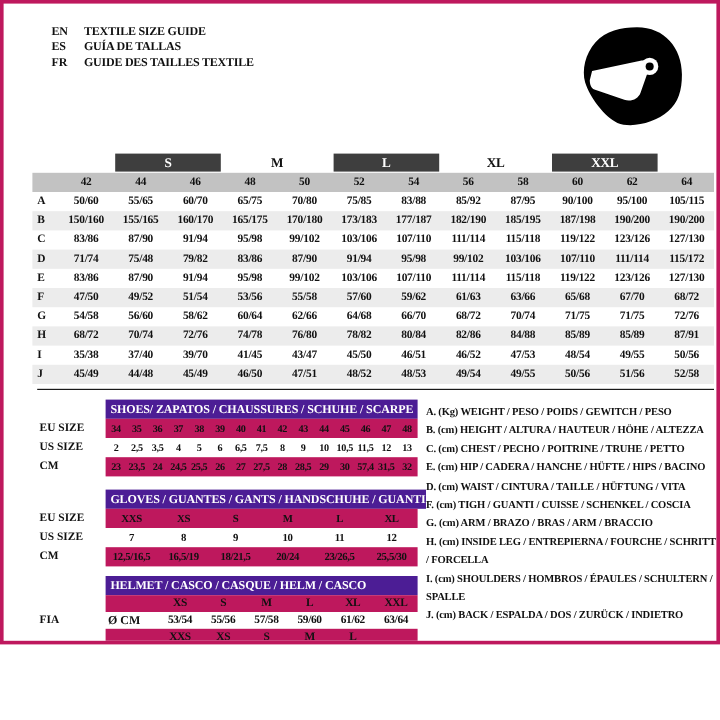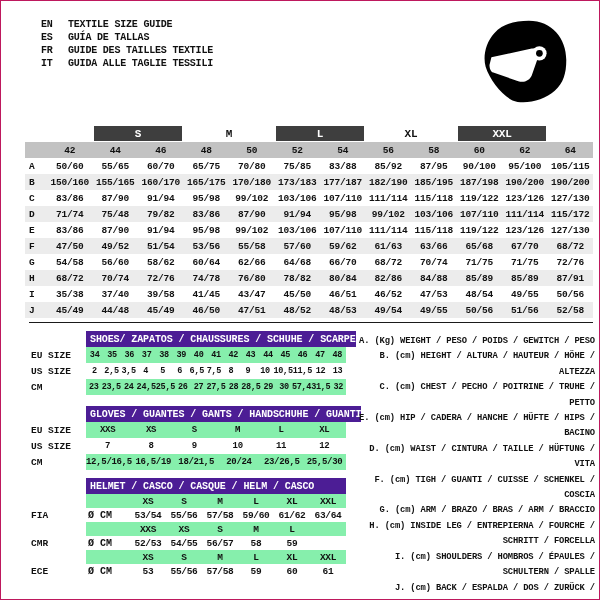--- a/index.html
+++ b/index.html
@@ -1,20 +1,20 @@
 <!DOCTYPE html>
 <html><head>
 <meta charset="utf-8">
 <style>
   * { box-sizing: border-box; margin: 0; padding: 0; }
   body { background: #fff; }
   .page {
-    position: relative; width: 600px; height: 600px;
-    background: #fff; border: 1px solid #be185d;
-    font-family: Liberation Mono, monospace; color: #111;
+    position: relative; width: 600px; height: 537px;
+    background: #fff; border: 3px solid #be185d;
+    font-family: Liberation Serif, serif; color: #111;
     overflow: hidden;
   }
   
   .lang { position: absolute; left: 40px; top: 17px; }
   .lang .line { display: flex; font-size: 10px; font-weight: bold; line-height: 13px; letter-spacing: -0.2px; }
   .lang .code { width: 27px; }
   .helmet-icon { position: absolute; left: 476px; top: 13px; width: 96px; height: 96px; }
   .helmet-icon svg { width: 100%; height: 100%; }
   
   .main-table { position: absolute; left: 24px; top: 124px; width: 568px; font-weight: bold; letter-spacing: -0.2px; }
@@ -32,52 +32,48 @@
   .bottom-left { position: absolute; left: 30px; top: 330px; width: 315px; }
   .s-table { margin-bottom: 11px; }
   .helmet-table { margin-bottom: 0; margin-top: -3px; }
   .s-header { display: flex; height: 16px; }
   .s-spacer { flex: 0 0 55px; }
   .s-title { flex: 1; background: #4c1d95; color: #fff; font-size: 10px; font-weight: bold; display: flex; align-items: center; padding-left: 4px; letter-spacing: -0.1px; white-space: nowrap; }
   .s-row { display: flex; height: 16px; align-items: stretch; }
   .helmet-table .s-row { height: 14px; }
   .s-label { flex: 0 0 55px; font-size: 9.5px; font-weight: bold; display: flex; align-items: center; }
   .s-strip { flex: 1; display: flex; align-items: center; }
-  .s-strip.shaded { background: #86efac; }
+  .s-strip.shaded { background: #be185d; }
   .s-cell { flex: 1 1 0; text-align: center; font-weight: bold; letter-spacing: -0.3px; }
   .sc { font-size: 8.5px; }
   .gc { font-size: 9px; }
   .hc { font-size: 9.5px; }
   .h-spacer, .h-unit { flex: 0 0 44px; }
   .h-unit { font-size: 10px; font-weight: bold; display: flex; align-items: center; padding-left: 2px; }
   
   .legend { position: absolute; left: 352px; top: 333px; width: 242px; }
-  .leg-item { font-size: 8.8px; font-weight: bold; line-height: 15.4px; letter-spacing: -0.15px; text-align: right; }
+  .leg-item { font-size: 8.8px; font-weight: bold; line-height: 15.4px; letter-spacing: -0.15px; }
 </style>
 </head>
 <body>
 
 <div class="page">
 
   <div class="lang">
       <div class="line">
         <div class="code">EN</div>
         <div class="txt">TEXTILE SIZE GUIDE</div>
       </div>
       <div class="line">
         <div class="code">ES</div>
         <div class="txt">GUÍA DE TALLAS</div>
       </div>
       <div class="line">
         <div class="code">FR</div>
         <div class="txt">GUIDE DES TAILLES TEXTILE</div>
-      </div>
-      <div class="line">
-        <div class="code">IT</div>
-        <div class="txt">GUIDA ALLE TAGLIE TESSILI</div>
       </div>
     </div>
 
   <div class="helmet-icon">
     <svg viewBox="0 0 100 100" xmlns="http://www.w3.org/2000/svg">
       <path d="M54 7 C78 7 93 25 93 48 C93 62 90 72 81 80 C70 90 49 95 37 90 C26 85 13 68 9 55 C6 44 9 30 18 20 C27 10 40 7 54 7 Z" fill="#000"></path>
       <path d="M15 45 L57 36 C62 35 66 39 64 44 L57 64 C55 69 49 72 43 70 L17 61 C14 60 13 56 13 53 Z" fill="#fff"></path>
       <circle cx="65" cy="41" r="7.5" fill="#fff"></circle>
       <circle cx="65" cy="41" r="3.5" fill="#000"></circle>
     </svg>
@@ -226,21 +222,21 @@
         <div class="cell">82/86</div>
         <div class="cell">84/88</div>
         <div class="cell">85/89</div>
         <div class="cell">85/89</div>
         <div class="cell">87/91</div>
       </div>
       <div class="tr data-row">
         <div class="letter">I</div>
         <div class="cell">35/38</div>
         <div class="cell">37/40</div>
-        <div class="cell">39/58</div>
+        <div class="cell">39/70</div>
         <div class="cell">41/45</div>
         <div class="cell">43/47</div>
         <div class="cell">45/50</div>
         <div class="cell">46/51</div>
         <div class="cell">46/52</div>
         <div class="cell">47/53</div>
         <div class="cell">48/54</div>
         <div class="cell">49/55</div>
         <div class="cell">50/56</div>
       </div>

